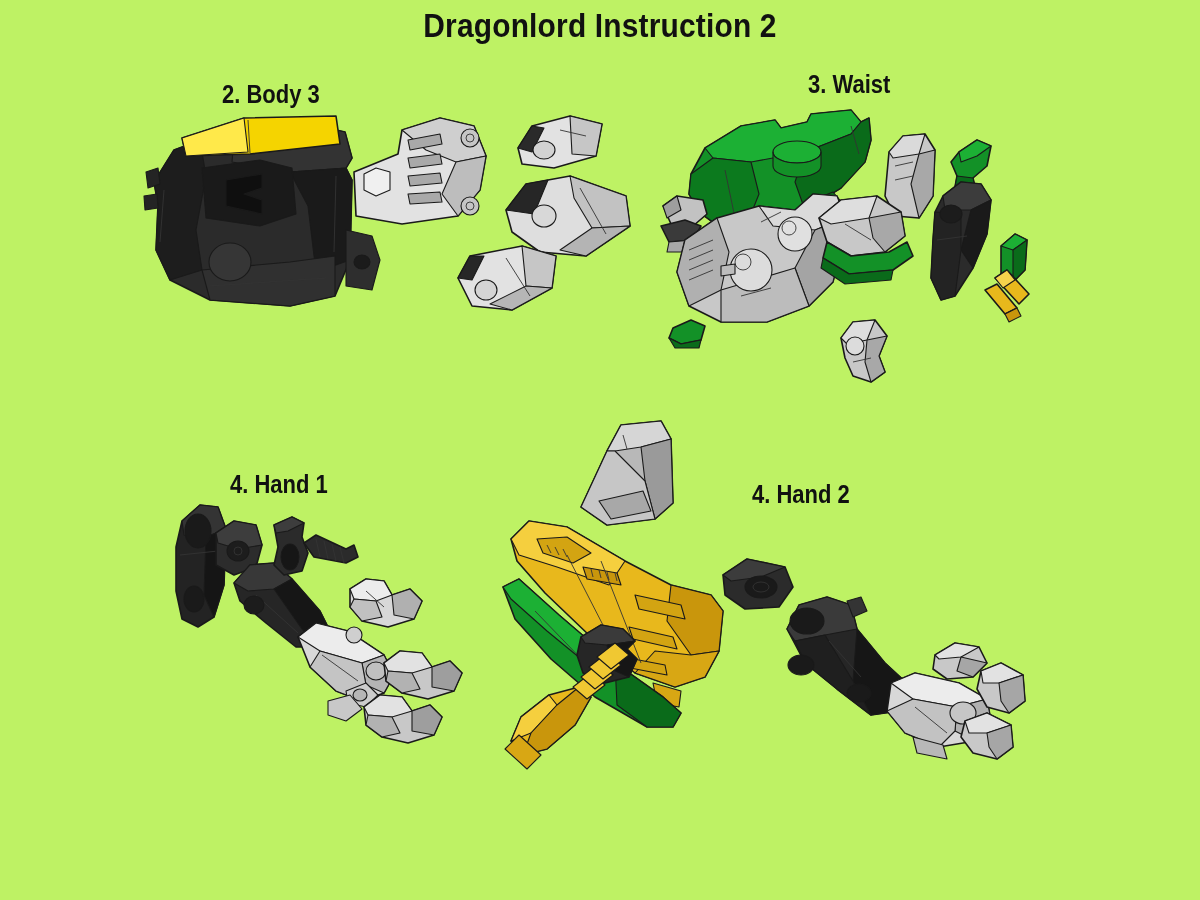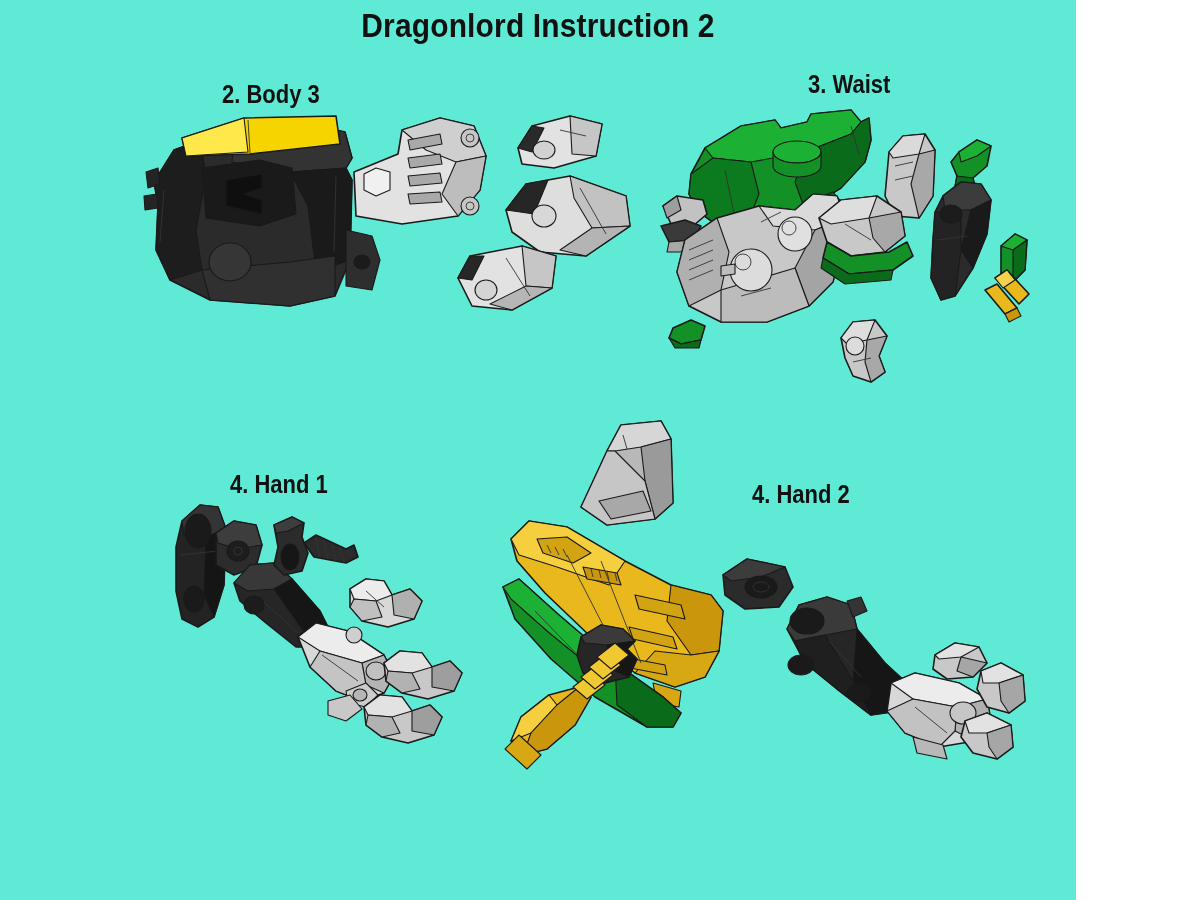--- a/index.html
+++ b/index.html
@@ -4,21 +4,21 @@
 <title>Dragonlord Instruction 2</title>
 <style>
   html,body{margin:0;padding:0;}
   body{
     width:1200px;height:900px;
     background:#ffffff;
     font-family:"Liberation Sans", sans-serif;
     overflow:hidden;
     position:relative;
   }
-  #sheet{position:relative;width:1076px;height:900px;background:#5eead4;}
+  #sheet{position:relative;width:1200px;height:900px;background:#bef264;}
 
   .title{
     position:absolute;
     left:0;right:0;top:6px;
     text-align:center;
     font-family:"Liberation Sans Narrow","Liberation Sans",sans-serif;
     font-weight:bold;
     font-size:34px;
     letter-spacing:0.2px;
     color:#111111;

